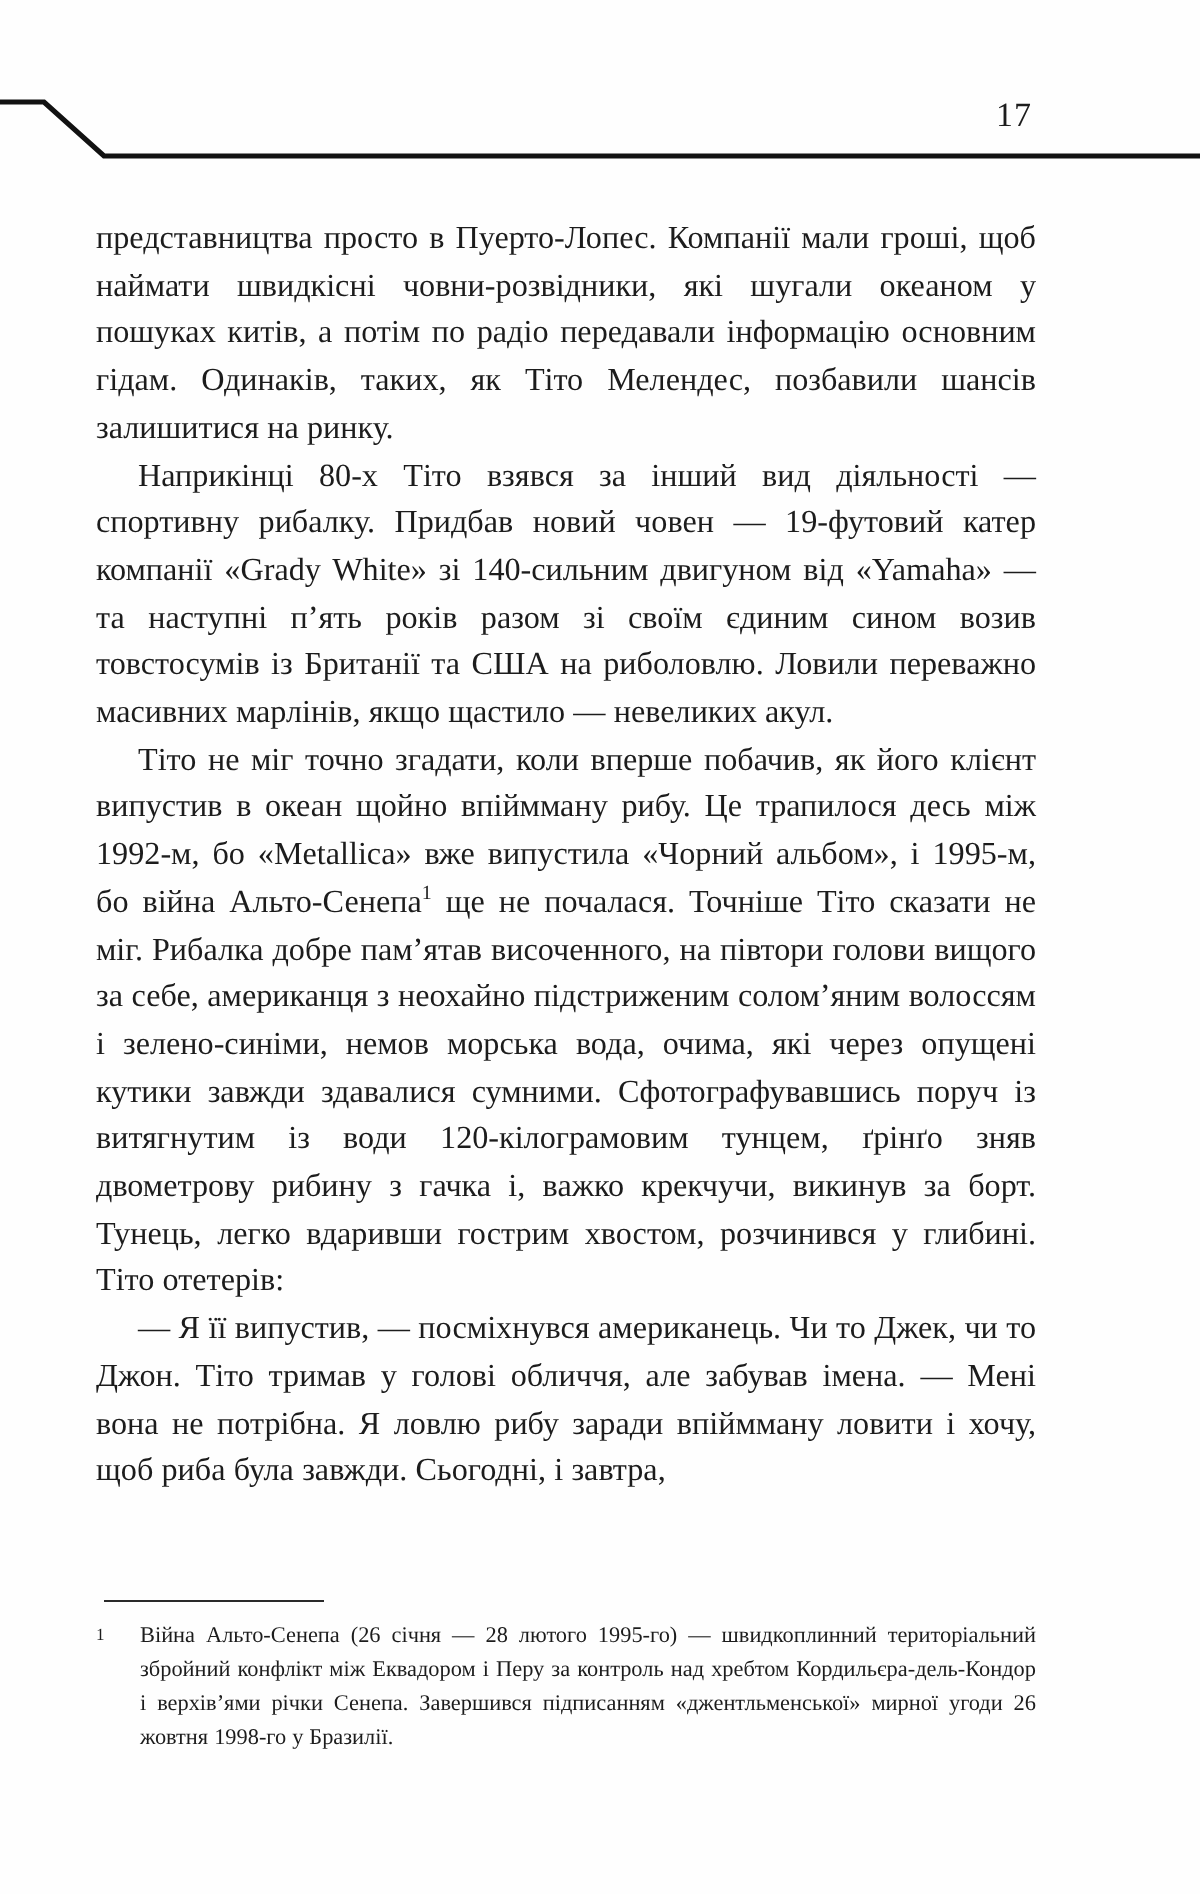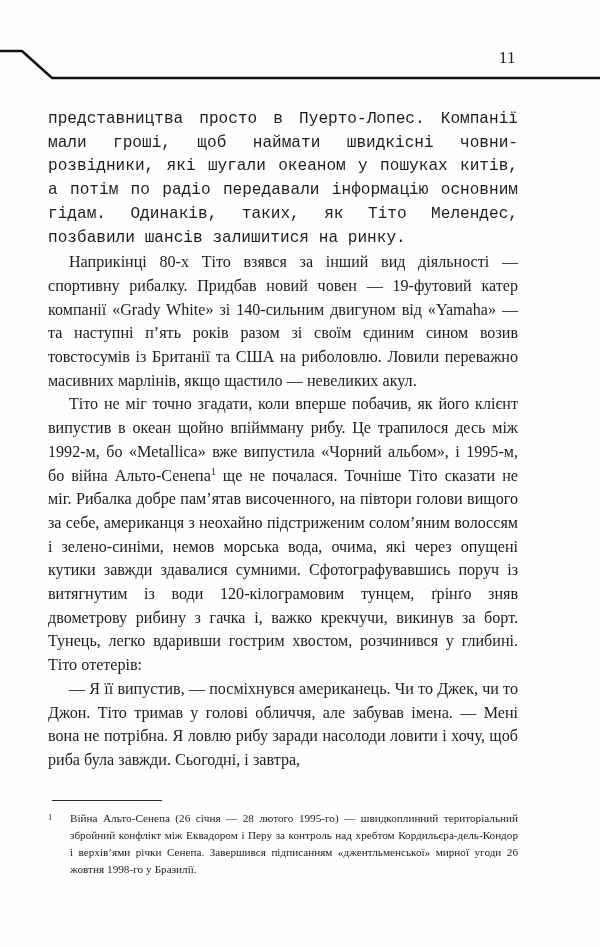--- a/index.html
+++ b/index.html
@@ -60,21 +60,20 @@
     line-height: 23.7px;
     text-align: justify;
     text-justify: inter-word;
     text-indent: 21px;
     hyphens: manual;
     -webkit-hyphens: manual;
     word-spacing: 0.1px;
   }
   .para.first {
     text-indent: 0;
-    font-family: Liberation Mono, monospace;
   }
   .fn-ref {
     font-size: 10px;
     vertical-align: super;
     line-height: 0;
   }
 
   
   #footnote-area {
     position: absolute;
@@ -112,28 +111,28 @@
 </style>
 </head>
 <body>
 
 <div id="page">
 
   <div id="header">
     <svg id="header-rule" viewBox="0 0 600 44" preserveAspectRatio="none" xmlns="http://www.w3.org/2000/svg">
       <path d="M 0 9 L 22 9 L 52 36 L 600 36" fill="none" stroke="#121212" stroke-width="2.6"></path>
     </svg>
-    <div id="page-number">11</div>
+    <div id="page-number">17</div>
   </div>
 
   <div id="body-text">
     <p class="para first">представництва просто в Пуерто-Лопес. Компанії мали гроші, щоб наймати швидкісні човни-розвідники, які шугали океаном у пошуках китів, а потім по радіо передавали інформацію основним гідам. Одинаків, таких, як Тіто Мелендес, позбавили шансів залишитися на ринку.</p>
     <p class="para">Наприкінці 80-х Тіто взявся за інший вид діяльності — спортивну рибалку. Придбав новий човен — 19-футовий катер компанії «Grady White» зі 140-сильним двигуном від «Yamaha» — та наступні п’ять років разом зі своїм єдиним сином возив товстосумів із Британії та США на риболовлю. Ловили переважно масивних марлінів, якщо щастило — невеликих акул.</p>
     <p class="para"><span>Тіто не міг точно згадати, коли вперше побачив, як його клієнт випустив в океан щойно впіймману рибу. Це трапилося десь між 1992-м, бо «Metallica» вже випустила «Чорний альбом», і 1995-м, бо війна Альто-Сенепа</span><span class="fn-ref">1</span><span> ще не почалася. Точніше Тіто сказати не міг. Рибалка добре пам’ятав височенного, на півтори голови вищого за себе, американця з неохайно підстриженим солом’яним волоссям і зелено-синіми, немов морська вода, очима, які через опущені кутики завжди здавалися сумними. Сфотографувавшись поруч із витягнутим із води 120-кілограмовим тунцем, ґрінґо зняв двометрову рибину з гачка і, важко крекчучи, викинув за борт. Тунець, легко вдаривши гострим хвостом, розчинився у глибині. Тіто отетерів:</span></p>
-    <p class="para">— Я її випустив, — посміхнувся американець. Чи то Джек, чи то Джон. Тіто тримав у голові обличчя, але забував імена. — Мені вона не потрібна. Я ловлю рибу заради насолоди ловити і хочу, щоб риба була завжди. Сьогодні, і завтра,</p>
+    <p class="para">— Я її випустив, — посміхнувся американець. Чи то Джек, чи то Джон. Тіто тримав у голові обличчя, але забував імена. — Мені вона не потрібна. Я ловлю рибу заради впіймману ловити і хочу, щоб риба була завжди. Сьогодні, і завтра,</p>
   </div>
 
   <div id="footnote-area">
     <div id="footnote-rule"></div>
     <div class="footnote">
       <span class="footnote-marker">1</span>
       <span class="footnote-text">Війна Альто-Сенепа (26 січня — 28 лютого 1995-го) — швидкоплинний територіальний збройний конфлікт між Еквадором і Перу за контроль над хребтом Кордильєра-дель-Кондор і верхів’ями річки Сенепа. Завершився підписанням «джентльменської» мирної угоди 26 жовтня 1998-го у Бразилії.</span>
     </div>
   </div>
 

